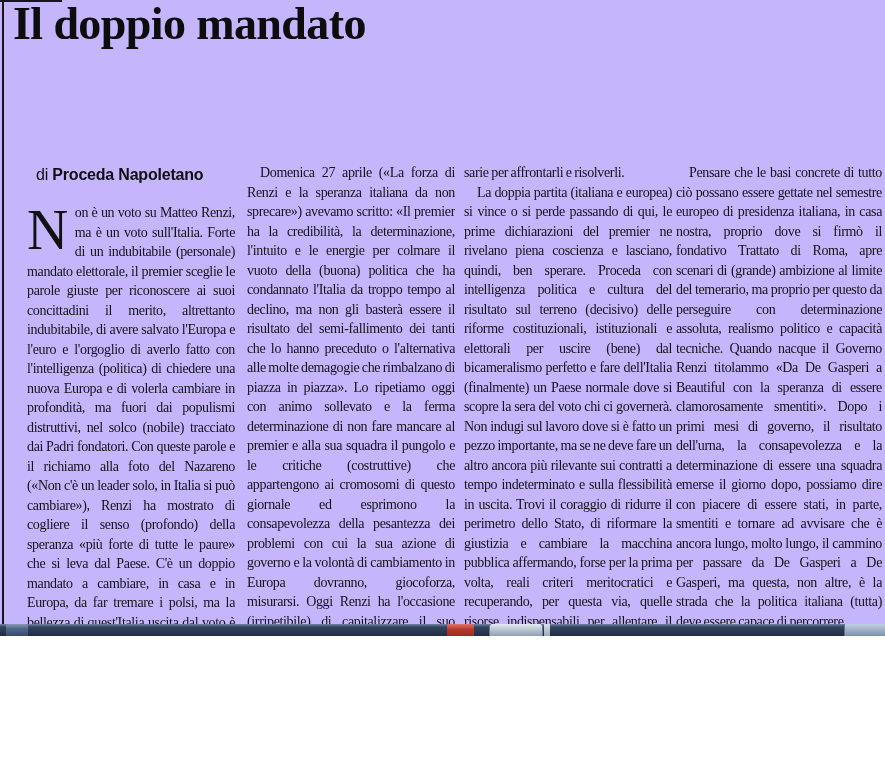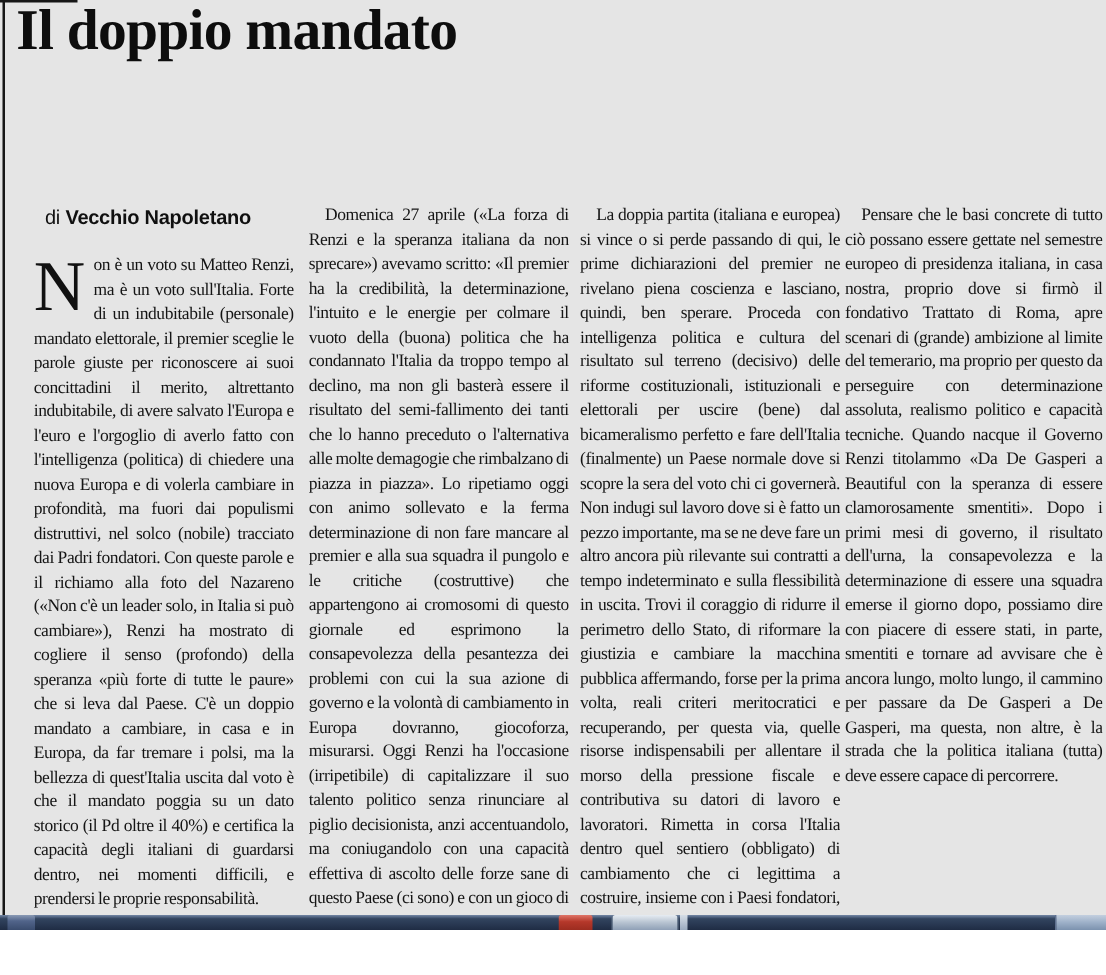--- a/index.html
+++ b/index.html
@@ -1,16 +1,16 @@
 <!DOCTYPE html>
 <html lang="it"><head>
 <meta charset="utf-8">
 <style>
   html,body{margin:0;padding:0;background:#fff;}
-  .page{position:relative;width:885px;height:744px;background:#e5e5e5;overflow:hidden;
+  .page{position:relative;width:885px;height:636px;background:#c4b5fd;overflow:hidden;
         font-family:"Liberation Serif", serif;text-decoration:underline;}
   .left-rule{position:absolute;left:2px;top:0;width:2px;height:772px;background:#161616;}
   .top-rule{position:absolute;left:0;top:0;width:62px;height:2px;background:#161616;}
 
   .headline{position:absolute;left:13px;top:0;font-size:46px;line-height:48.5px;
             font-weight:bold;color:#0d0d0d;letter-spacing:-0.6px;}
   .headline div{white-space:nowrap;}
 
   .byline{position:absolute;left:36px;top:166px;font-family:"Liberation Sans", sans-serif;
           font-size:16px;color:#101010;letter-spacing:-0.2px;}
@@ -49,32 +49,33 @@
   <div class="left-rule"></div>
   <div class="top-rule"></div>
 
   <div class="headline">
     <div>Il doppio mandato</div>
   </div>
 
   <div class="byline">
     <span>di</span>
     <span> </span>
-    <span class="author">Vecchio Napoletano</span>
+    <span class="author">Proceda Napoletano</span>
   </div>
 
   <div class="col col-1">
     <p><span class="dropcap">N</span><span>on è un voto su Matteo Renzi, ma è un voto sull'Italia. Forte di un indubitabile (personale) mandato elettorale, il premier sceglie le parole giuste per riconoscere ai suoi concittadini il merito, altrettanto indubitabile, di avere salvato l'Europa e l'euro e l'orgoglio di averlo fatto con l'intelligenza (politica) di chiedere una nuova Europa e di volerla cambiare in profondità, ma fuori dai populismi distruttivi, nel solco (nobile) tracciato dai Padri fondatori. Con queste parole e il richiamo alla foto del Nazareno («Non c'è un leader solo, in Italia si può cambiare»), Renzi ha mostrato di cogliere il senso (profondo) della speranza «più forte di tutte le paure» che si leva dal Paese. C'è un doppio mandato a cambiare, in casa e in Europa, da far tremare i polsi, ma la bellezza di quest'Italia uscita dal voto è che il mandato poggia su un dato storico (il Pd oltre il 40%) e certifica la capacità degli italiani di guardarsi dentro, nei momenti difficili, e prendersi le proprie responsabilità.</span></p>
   </div>
 
   <div class="col col-2">
     <p class="indent">Domenica 27 aprile («La forza di Renzi e la speranza italiana da non sprecare») avevamo scritto: «Il premier ha la credibilità, la determinazione, l'intuito e le energie per colmare il vuoto della (buona) politica che ha condannato l'Italia da troppo tempo al declino, ma non gli basterà essere il risultato del semi-fallimento dei tanti che lo hanno preceduto o l'alternativa alle molte demagogie che rimbalzano di piazza in piazza». Lo ripetiamo oggi con animo sollevato e la ferma determinazione di non fare mancare al premier e alla sua squadra il pungolo e le critiche (costruttive) che appartengono ai cromosomi di questo giornale ed esprimono la consapevolezza della pesantezza dei problemi con cui la sua azione di governo e la volontà di cambiamento in Europa dovranno, giocoforza, misurarsi. Oggi Renzi ha l'occasione (irripetibile) di capitalizzare il suo talento politico senza rinunciare al piglio decisionista, anzi accentuandolo, ma coniugandolo con una capacità effettiva di ascolto delle forze sane di questo Paese (ci sono) e con un gioco di squadra che si misuri con la complessità dei problemi e le competenze neces-</p>
   </div>
 
   <div class="col col-3">
+    <p>sarie per affrontarli e risolverli.</p>
     <p class="indent">La doppia partita (italiana e europea) si vince o si perde passando di qui, le prime dichiarazioni del premier ne rivelano piena coscienza e lasciano, quindi, ben sperare. Proceda con intelligenza politica e cultura del risultato sul terreno (decisivo) delle riforme costituzionali, istituzionali e elettorali per uscire (bene) dal bicameralismo perfetto e fare dell'Italia (finalmente) un Paese normale dove si scopre la sera del voto chi ci governerà. Non indugi sul lavoro dove si è fatto un pezzo importante, ma se ne deve fare un altro ancora più rilevante sui contratti a tempo indeterminato e sulla flessibilità in uscita. Trovi il coraggio di ridurre il perimetro dello Stato, di riformare la giustizia e cambiare la macchina pubblica affermando, forse per la prima volta, reali criteri meritocratici e recuperando, per questa via, quelle risorse indispensabili per allentare il morso della pressione fiscale e contributiva su datori di lavoro e lavoratori. Rimetta in corsa l'Italia dentro quel sentiero (obbligato) di cambiamento che ci legittima a costruire, insieme con i Paesi fondatori, il</p>
   </div>
 
   <div class="col col-4">
     <p class="indent">Pensare che le basi concrete di tutto ciò possano essere gettate nel semestre europeo di presidenza italiana, in casa nostra, proprio dove si firmò il fondativo Trattato di Roma, apre scenari di (grande) ambizione al limite del temerario, ma proprio per questo da perseguire con determinazione assoluta, realismo politico e capacità tecniche. Quando nacque il Governo Renzi titolammo «Da De Gasperi a Beautiful con la speranza di essere clamorosamente smentiti». Dopo i primi mesi di governo, il risultato dell'urna, la consapevolezza e la determinazione di essere una squadra emerse il giorno dopo, possiamo dire con piacere di essere stati, in parte, smentiti e tornare ad avvisare che è ancora lungo, molto lungo, il cammino per passare da De Gasperi a De Gasperi, ma questa, non altre, è la strada che la politica italiana (tutta) deve essere capace di percorrere.</p>
   </div>
 
   <div class="taskbar">
     <div class="tb-seg tb-left-notch"></div>
     <div class="tb-seg tb-red"></div>

